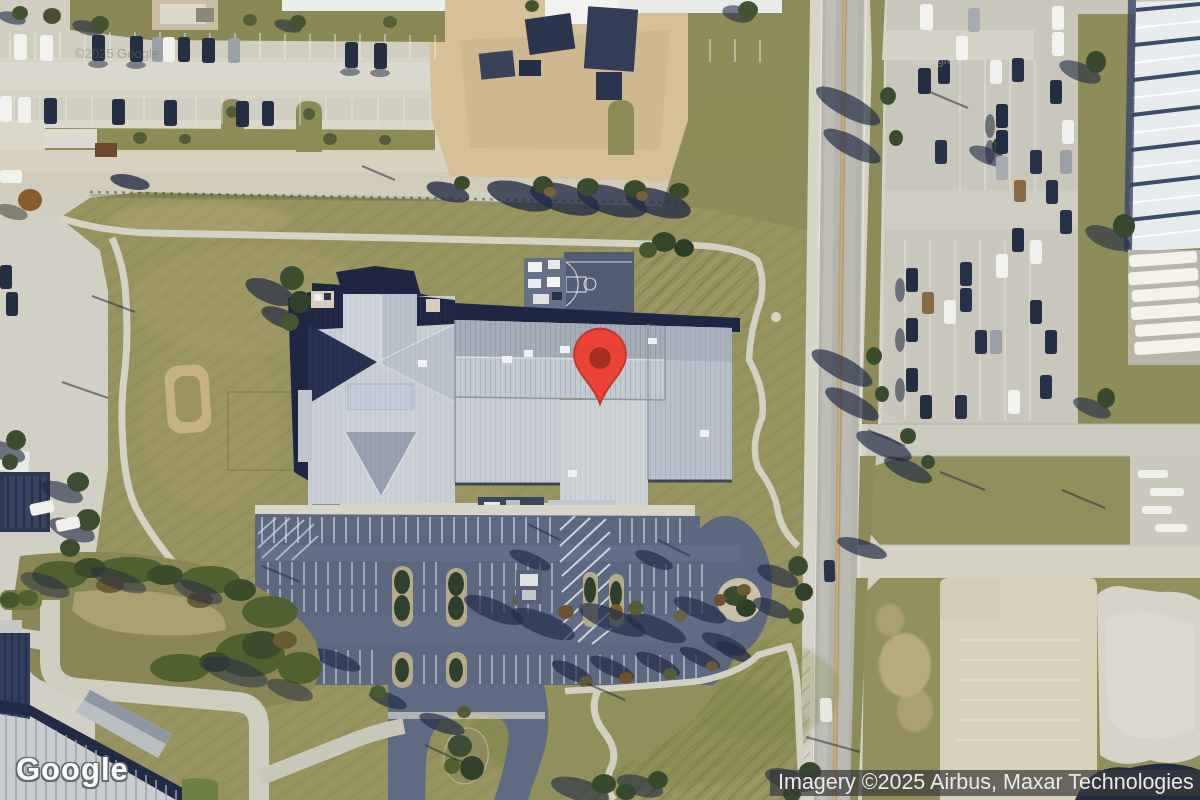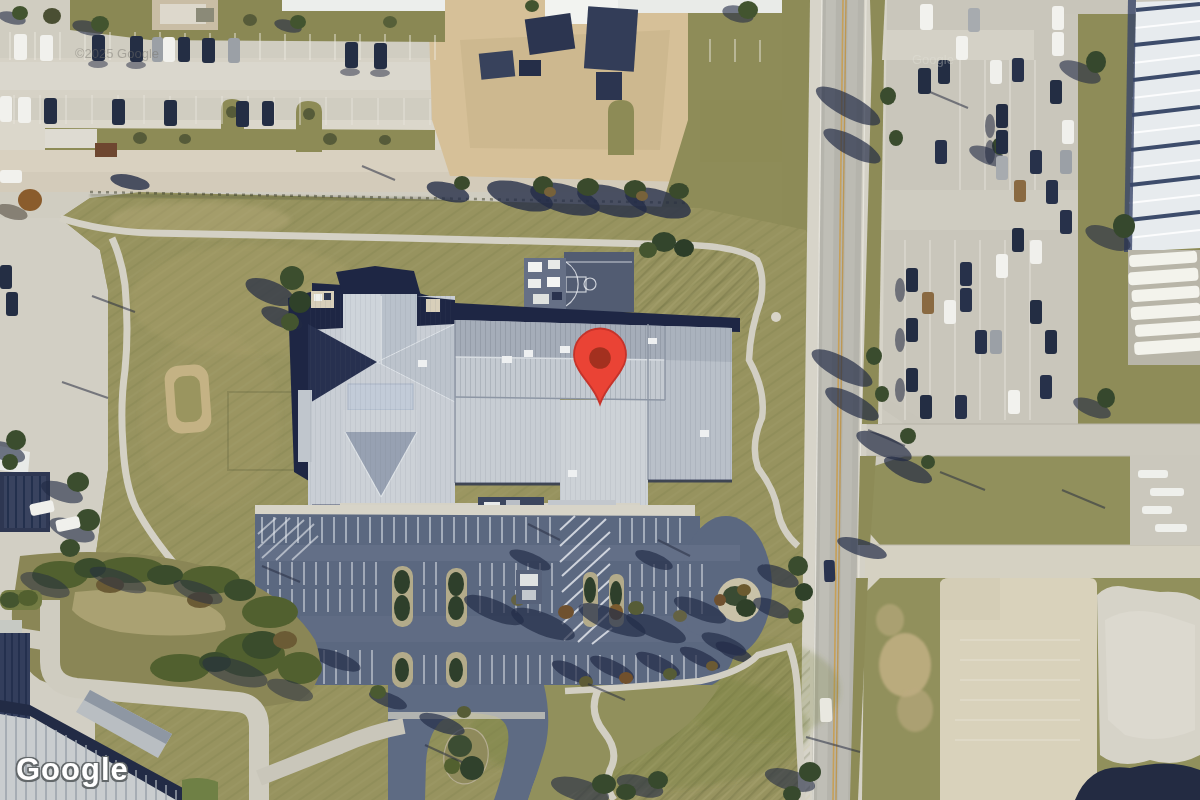--- a/index.html
+++ b/index.html
@@ -1033,13 +1033,14 @@
 
 <g transform="translate(0,3)">
   <path d="M600,401 C594.2,384.5 583.2,376 578.1,365.5 A26,26 0 1 1 621.9,365.5 C616.8,376 605.8,384.5 600,401 Z" fill="#ea4335" stroke="#c5332a" stroke-width="1.8"></path>
   <circle cx="600" cy="355" r="10.8" fill="#a3301f"></circle>
 </g>
 
 </svg>
 
 <div class="glogo">Google</div>
 
+<div class="attrib">Imagery ©2025 Airbus, Maxar Technologies</div>
 </div>
 
 </body></html>

